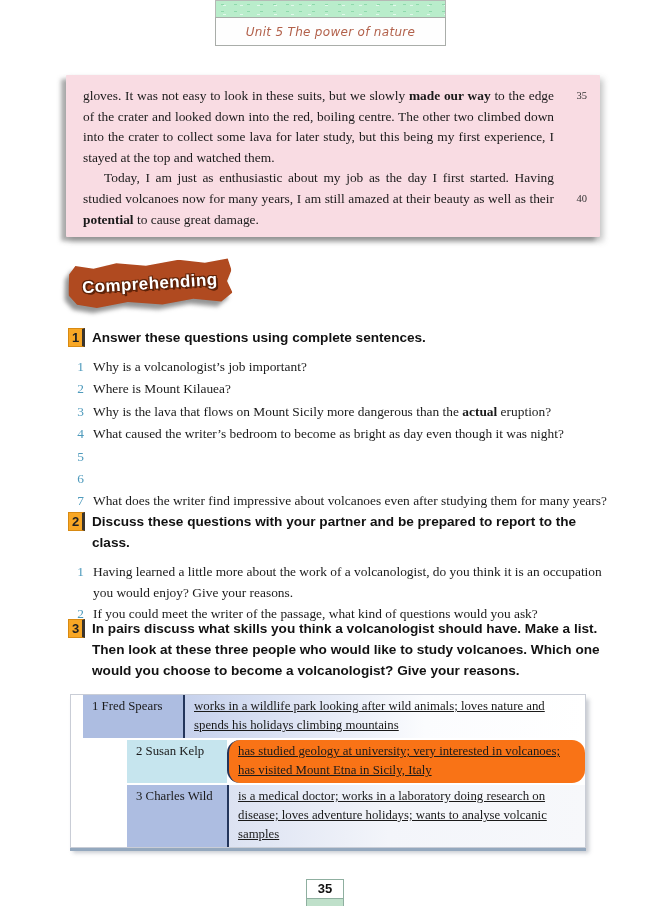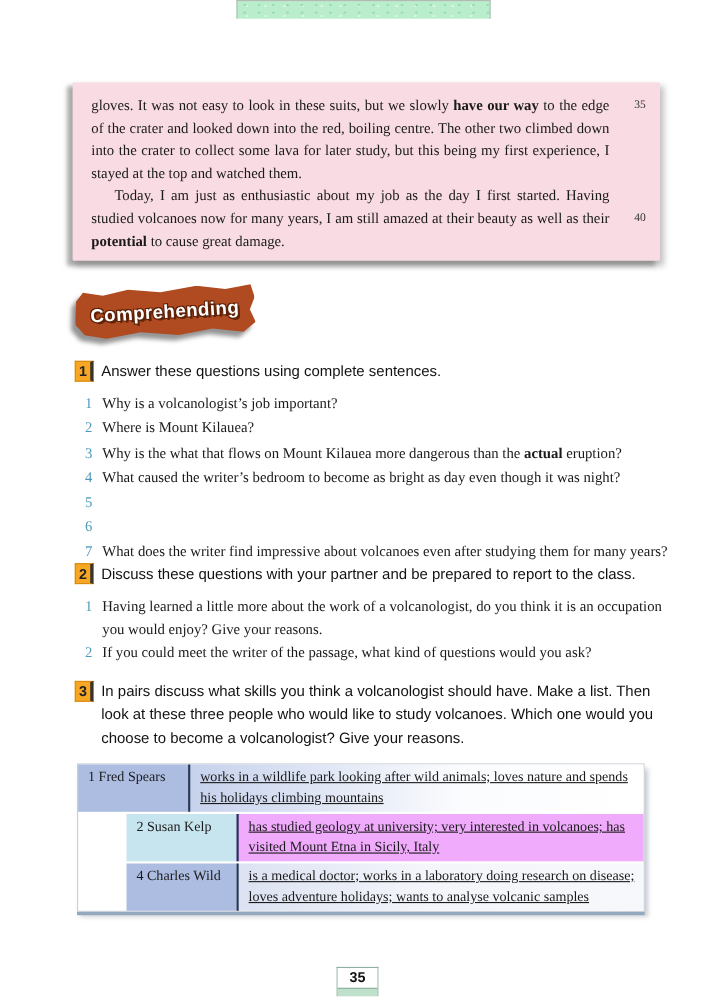--- a/index.html
+++ b/index.html
@@ -83,57 +83,57 @@
     background:#f8a725;
     border:1px solid #d88a12;
     border-right:3px solid #3a342c;
     font-family:"Liberation Sans", sans-serif;
     font-weight:bold; font-size:13px; line-height:17px;
     color:#222; text-align:center;
     margin:1px 7px 0 0;
   }
   .ex-title {
     font-family:"Liberation Sans", sans-serif;
-    font-weight:normal; font-size:13.6px; line-height:21px;
+    font-weight:bold; font-size:13.6px; line-height:21px;
     color:#121212;
   }
   .q { display:flex; align-items:flex-start; }
   .ex1 .q { margin-bottom:1.8px; }
   .ex2 .q { margin-bottom:1px; }
   .qnum {
     flex:0 0 auto; width:16px; margin-right:9px;
     text-align:right;
     color:#4e9abc; font-size:13.4px; line-height:20.6px;
   }
   .qtext { font-size:13.4px; line-height:20.6px; }
 
   
   .people-table {
     margin:13px 0 0 2px; width:516px;
     border:1px solid #c9cdd6;
     box-shadow:0 3px 0 #94a8be, 3px 5px 4px rgba(100,110,125,0.35);
     background:#ffffff;
   }
-  .prow { display:flex; }
+  .prow { display:flex;margin-left:12px; }
   .prow + .prow { margin-top:2px;padding-left:44px; }
   .pname {
     flex:0 0 100px; width:100px;
     padding:2px 4px 3px 9px;
     font-size:12.8px; line-height:19px;
   }
   .pdesc {
     flex:1;
     border-left:2px solid #23355b;
     padding:2px 8px 3px 9px;
     font-size:12.8px; line-height:19px;text-decoration:underline;
   }
   .row1 .pname { background:#adbde1; }
   .row1 .pdesc { background:linear-gradient(90deg,#c6d1ec 0%, #fbfcfe 60%, #ffffff 100%); }
   .row2 .pname { background:#c6e5ee; }
-  .row2 .pdesc { background:#f0abfc; }
+  .row2 .pdesc { background:#f97316;border-radius:13px; }
   .row3 .pname { background:#adbde1; }
   .row3 .pdesc { background:linear-gradient(90deg,#dce2f2 0%, #f3f5fa 45%, #f7f8fb 100%); }
 
   
   .page-num-box {
     position:absolute; left:50%; bottom:0; transform:translateX(-50%);
     width:38px;
     border:1px solid #8fafa0; border-bottom:none;
   }
   .pn-top {
@@ -142,26 +142,29 @@
     font-weight:bold; font-size:13px; color:#111;
     padding:1px 0 2px 0;
   }
   .pn-strip { height:8px; background:#bfe0ca; border-top:1px solid #8fafa0; }
 </style>
 </head>
 <body>
 
 <div class="unit-header">
   <div class="green-strip"></div>
+  <div class="unit-title-box">
+    <span class="unit-title">Unit 5 The power of nature</span>
+  </div>
 </div>
 
 <div class="passage">
   <span class="lineno ln35">35</span>
   <span class="lineno ln40">40</span>
-  <p><span>gloves. It was not easy to look in these suits, but we slowly </span><b>have our way</b><span> to the edge of the crater and looked down into the red, boiling centre. The other two climbed down into the crater to collect some lava for later study, but this being my first experience, I stayed at the top and watched them.</span></p>
+  <p><span>gloves. It was not easy to look in these suits, but we slowly </span><b>made our way</b><span> to the edge of the crater and looked down into the red, boiling centre. The other two climbed down into the crater to collect some lava for later study, but this being my first experience, I stayed at the top and watched them.</span></p>
   <p class="indent"><span>Today, I am just as enthusiastic about my job as the day I first started. Having studied volcanoes now for many years, I am still amazed at their beauty as well as their </span><b>potential</b><span> to cause great damage.</span></p>
 </div>
 
 <div class="comp-wrap">
   <div class="comp-badge">
     <span class="comp-text">Comprehending</span>
   </div>
 </div>
 
 <section class="exercise ex1">
@@ -172,21 +175,21 @@
   <div class="q">
     <span class="qnum">1</span>
     <div class="qtext"><span>Why is a volcanologist’s job important?</span><b></b><span></span></div>
   </div>
   <div class="q">
     <span class="qnum">2</span>
     <div class="qtext"><span>Where is Mount Kilauea?</span><b></b><span></span></div>
   </div>
   <div class="q">
     <span class="qnum">3</span>
-    <div class="qtext"><span>Why is the what that flows on Mount Kilauea more dangerous than the </span><b>actual</b><span> eruption?</span></div>
+    <div class="qtext"><span>Why is the lava that flows on Mount Sicily more dangerous than the </span><b>actual</b><span> eruption?</span></div>
   </div>
   <div class="q">
     <span class="qnum">4</span>
     <div class="qtext"><span>What caused the writer’s bedroom to become as bright as day even though it was night?</span><b></b><span></span></div>
   </div>
   <div class="q">
     <span class="qnum">5</span>
   </div>
   <div class="q">
     <span class="qnum">6</span>
@@ -220,21 +223,21 @@
   <div class="people-table">
     <div class="prow row1">
       <div class="pname">1 Fred Spears</div>
       <div class="pdesc">works in a wildlife park looking after wild animals; loves nature and spends his holidays climbing mountains</div>
     </div>
     <div class="prow row2">
       <div class="pname">2 Susan Kelp</div>
       <div class="pdesc">has studied geology at university; very interested in volcanoes; has visited Mount Etna in Sicily, Italy</div>
     </div>
     <div class="prow row3">
-      <div class="pname">4 Charles Wild</div>
+      <div class="pname">3 Charles Wild</div>
       <div class="pdesc">is a medical doctor; works in a laboratory doing research on disease; loves adventure holidays; wants to analyse volcanic samples</div>
     </div>
   </div>
 </section>
 
 <div class="page-num-box">
   <div class="pn-top">35</div>
   <div class="pn-strip"></div>
 </div>
 

